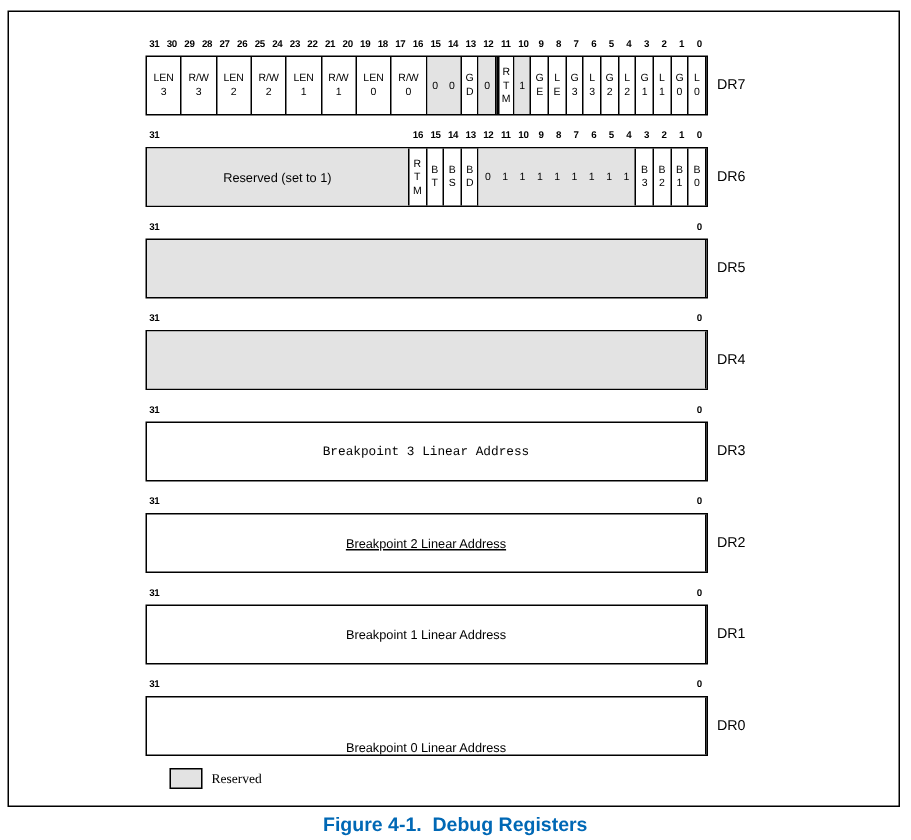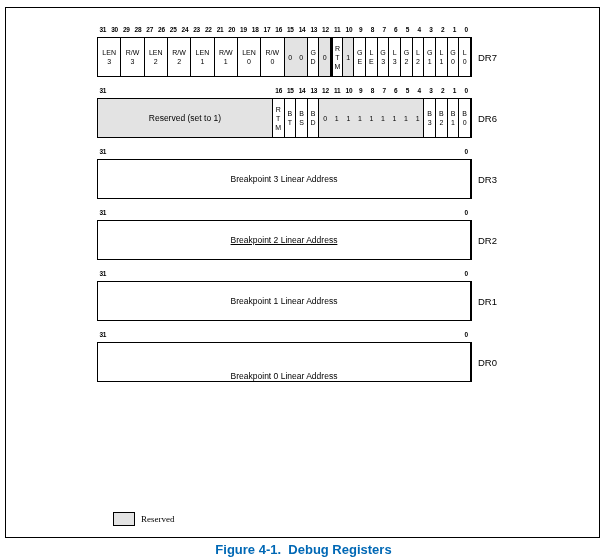--- a/index.html
+++ b/index.html
@@ -263,21 +263,41 @@
         </div>
         <div class="regname">DR6</div>
       </div>
     </div>
     <div class="reg-block">
       <div class="bitrow">
         <span class="bitnum" style="left: 1.5625%;">31</span>
         <span class="bitnum" style="left: 98.4375%;">0</span>
       </div>
       <div class="regbox">
-        <div class="cell wide" style="width: 100%;">
+        <div class="cell shaded wide" style="width: 100%;"></div>
+        <div class="regname">DR5</div>
+      </div>
+    </div>
+    <div class="reg-block">
+      <div class="bitrow">
+        <span class="bitnum" style="left: 1.5625%;">31</span>
+        <span class="bitnum" style="left: 98.4375%;">0</span>
+      </div>
+      <div class="regbox">
+        <div class="cell shaded wide" style="width: 100%;"></div>
+        <div class="regname">DR4</div>
+      </div>
+    </div>
+    <div class="reg-block">
+      <div class="bitrow">
+        <span class="bitnum" style="left: 1.5625%;">31</span>
+        <span class="bitnum" style="left: 98.4375%;">0</span>
+      </div>
+      <div class="regbox">
+        <div class="cell wide" style="width: 100%; font-family: Liberation Mono, monospace;">
           <span class="cellline">Breakpoint 3 Linear Address</span>
         </div>
         <div class="regname">DR3</div>
       </div>
     </div>
     <div class="reg-block">
       <div class="bitrow">
         <span class="bitnum" style="left: 1.5625%;">31</span>
         <span class="bitnum" style="left: 98.4375%;">0</span>
       </div>

